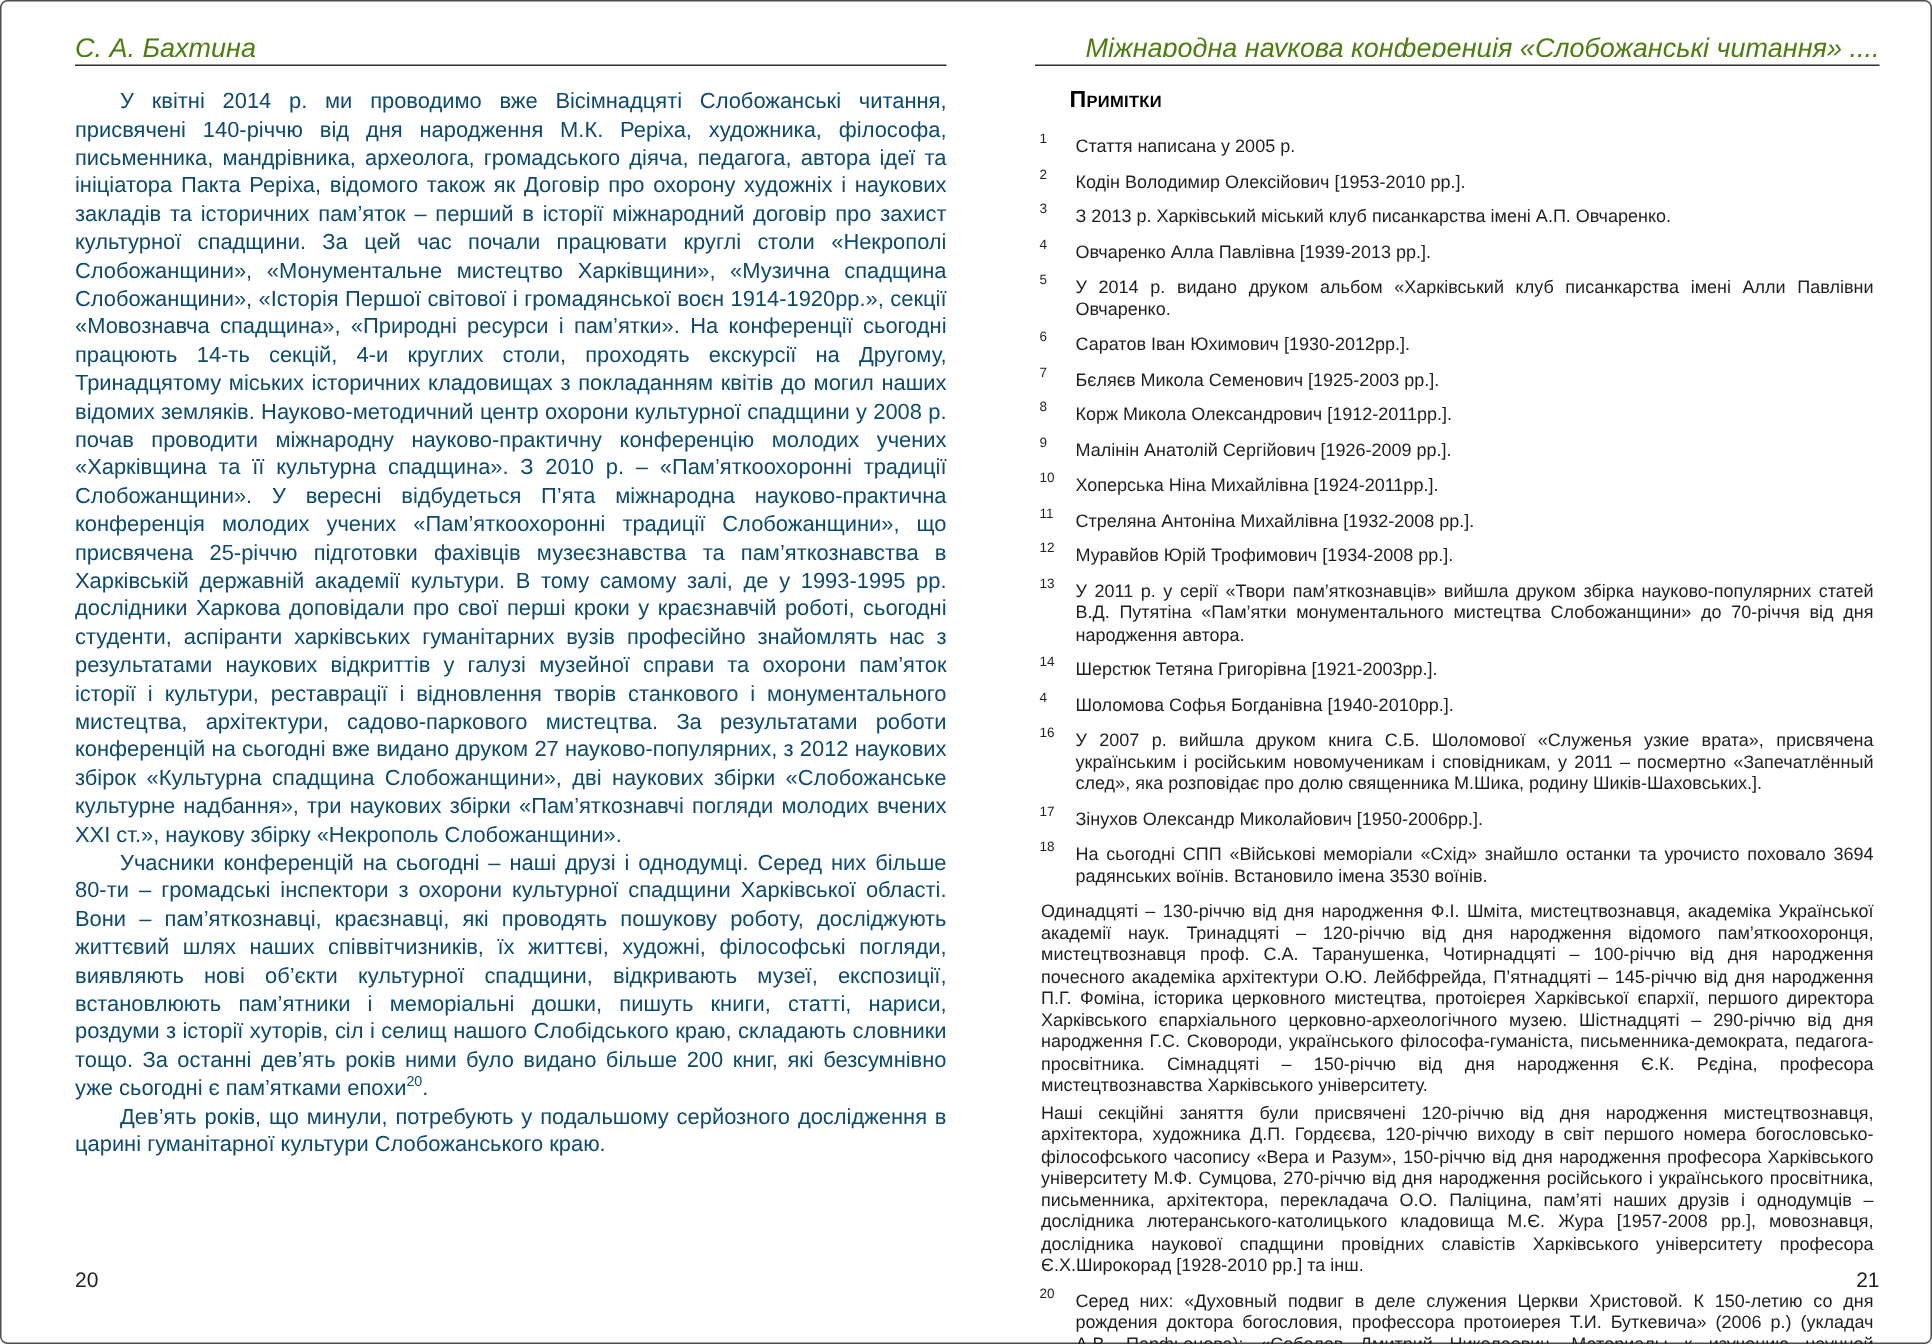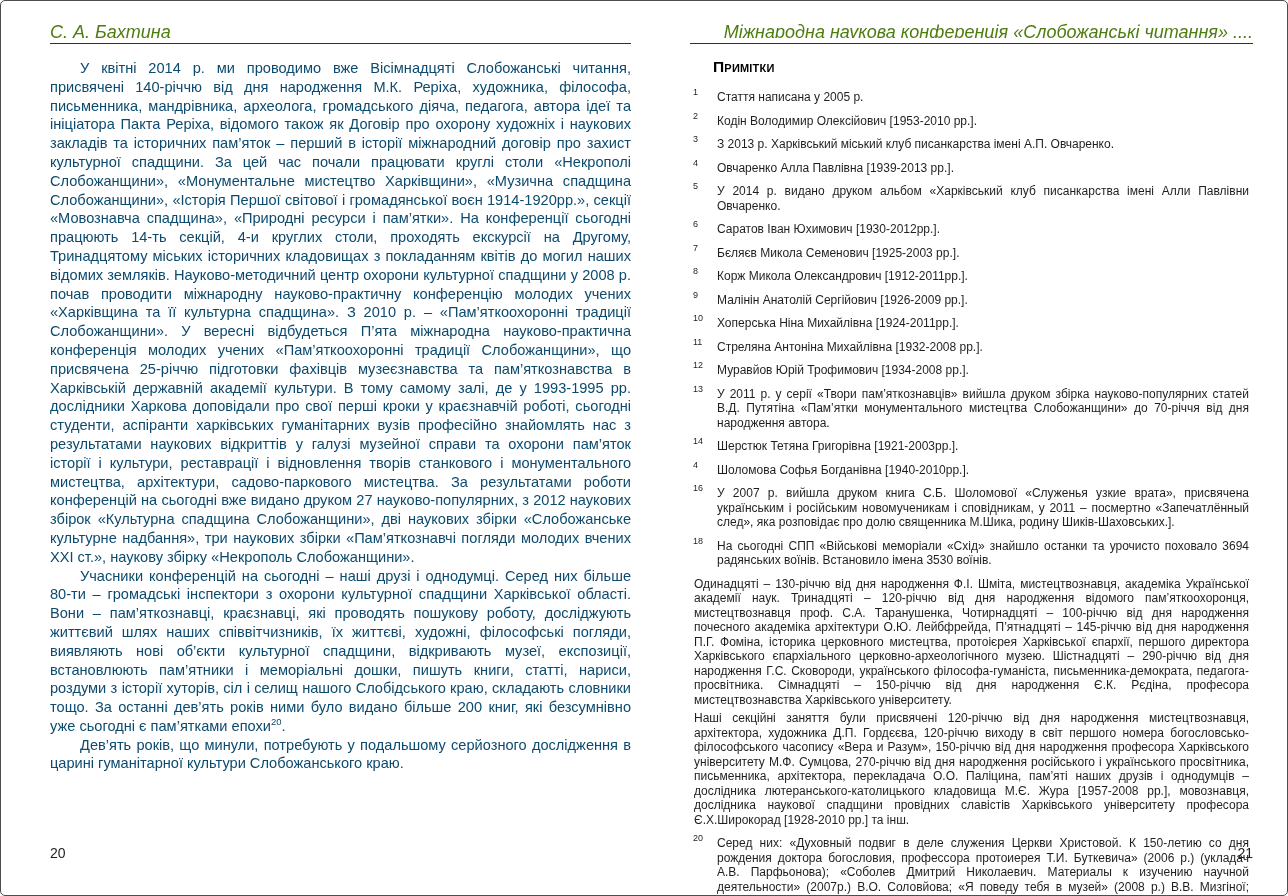--- a/index.html
+++ b/index.html
@@ -190,20 +190,26 @@
           <div class="note-text">Шоломова Софья Богданівна [1940-2010рр.].</div>
         </div>
       </div>
       <div class="note">
         <span class="note-num">16</span>
         <div class="note-body">
           <div class="note-text">У 2007 р. вийшла друком книга С.Б. Шоломової «Служенья узкие врата», присвячена українським і російським новомученикам і сповідникам, у 2011 – посмертно «Запечатлённый след», яка розповідає про долю священника М.Шика, родину Шиків-Шаховських.].</div>
         </div>
       </div>
       <div class="note">
+        <span class="note-num">17</span>
+        <div class="note-body">
+          <div class="note-text">Зінухов Олександр Миколайович [1950-2006рр.].</div>
+        </div>
+      </div>
+      <div class="note">
         <span class="note-num">18</span>
         <div class="note-body">
           <div class="note-text">На сьогодні СПП «Військові меморіали «Схід» знайшло останки та урочисто поховало 3694 радянських воїнів. Встановило імена 3530 воїнів.</div>
         </div>
       </div>
       <div class="note">
         <div class="note-body">
           <div class="note-text">Одинадцяті – 130-річчю від дня народження Ф.І. Шміта, мистецтвознавця, академіка Української академії наук. Тринадцяті – 120-річчю від дня народження відомого пам’яткоохоронця, мистецтвознавця проф. С.А. Таранушенка, Чотирнадцяті – 100-річчю від дня народження почесного академіка архітектури О.Ю. Лейбфрейда, П’ятнадцяті – 145-річчю від дня народження П.Г. Фоміна, історика церковного мистецтва, протоієрея Харківської єпархії, першого директора Харківського єпархіального церковно-археологічного музею. Шістнадцяті – 290-річчю від дня народження Г.С. Сковороди, українського філософа-гуманіста, письменника-демократа, педагога-просвітника. Сімнадцяті – 150-річчю від дня народження Є.К. Рєдіна, професора мистецтвознавства Харківського університету.</div>
           <div class="note-text">Наші секційні заняття були присвячені 120-річчю від дня народження мистецтвознавця, архітектора, художника Д.П. Гордєєва, 120-річчю виходу в світ першого номера богословсько-філософського часопису «Вера и Разум», 150-річчю від дня народження професора Харківського університету М.Ф. Сумцова, 270-річчю від дня народження російського і українського просвітника, письменника, архітектора, перекладача О.О. Паліцина, пам’яті наших друзів і однодумців – дослідника лютеранського-католицького кладовища М.Є. Жура [1957-2008 рр.], мовознавця, дослідника наукової спадщини провідних славістів Харківського університету професора Є.Х.Широкорад [1928-2010 рр.] та інш.</div>
         </div>

